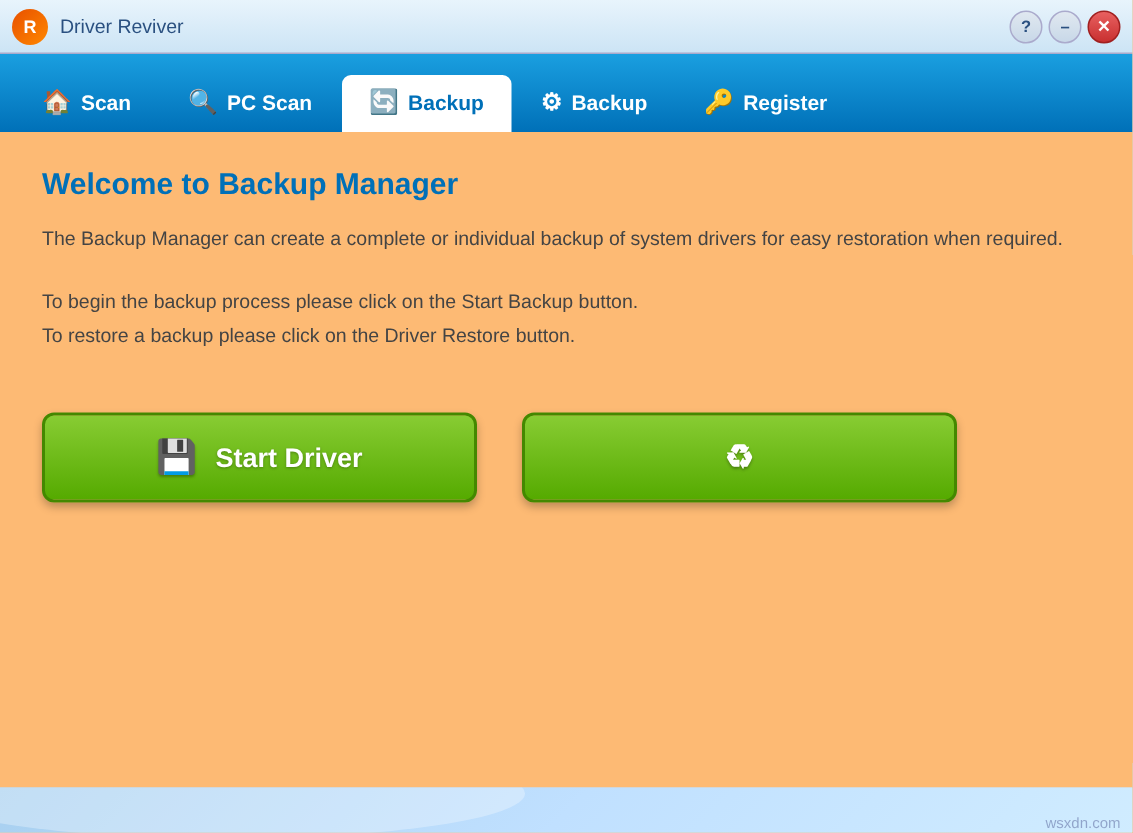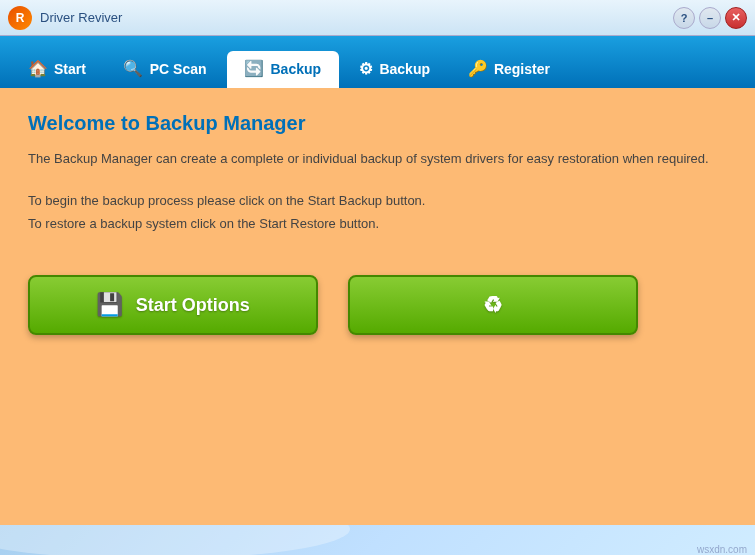--- a/index.html
+++ b/index.html
@@ -218,21 +218,21 @@
   <div class="title-bar-right">
     <button class="title-btn help-btn">?</button>
     <button class="title-btn min-btn">–</button>
     <button class="title-btn close-btn">✕</button>
   </div>
 </div>
 
 <div class="nav-bar">
   <div class="nav-tab">
     <span class="nav-icon">🏠</span>
-    <span>Start</span>
+    <span>Scan</span>
   </div>
   <div class="nav-tab">
     <span class="nav-icon">🔍</span>
     <span>PC Scan</span>
   </div>
   <div class="nav-tab active">
     <span class="nav-icon">🔄</span>
     <span>Backup</span>
   </div>
   <div class="nav-tab">
@@ -243,27 +243,27 @@
     <span class="nav-icon">🔑</span>
     <span>Register</span>
   </div>
 </div>
 
 <div class="content-area">
   <div class="page-title">Welcome to Backup Manager</div>
   <div class="description-text">The Backup Manager can create a complete or individual backup of system drivers for easy restoration when required.</div>
   <div class="instruction-text">
     <div>To begin the backup process please click on the Start Backup button.</div>
-    <div>To restore a backup system click on the Start Restore button.</div>
+    <div>To restore a backup please click on the Driver Restore button.</div>
   </div>
 
   <div class="button-row">
     <button class="action-btn">
       <span class="btn-icon">💾</span>
-      <span>Start Options</span>
+      <span>Start Driver</span>
     </button>
     <button class="action-btn">
       <span class="btn-icon">♻</span>
     </button>
   </div>
 </div>
 
 <div class="bottom-area">
   <span class="watermark">wsxdn.com</span>
 </div>

